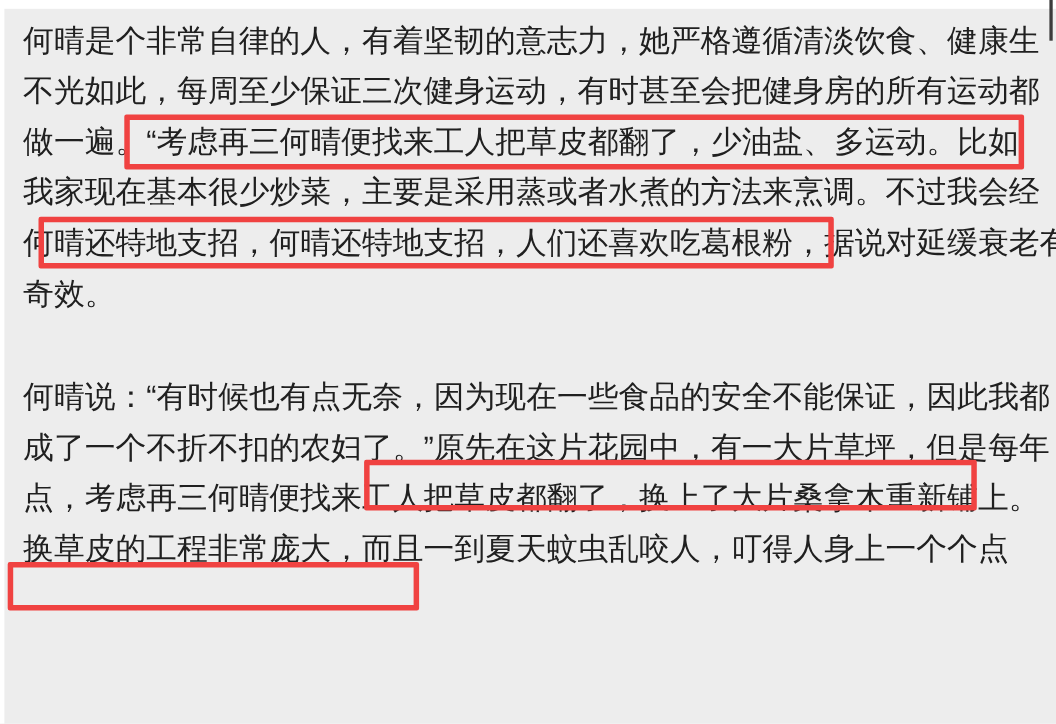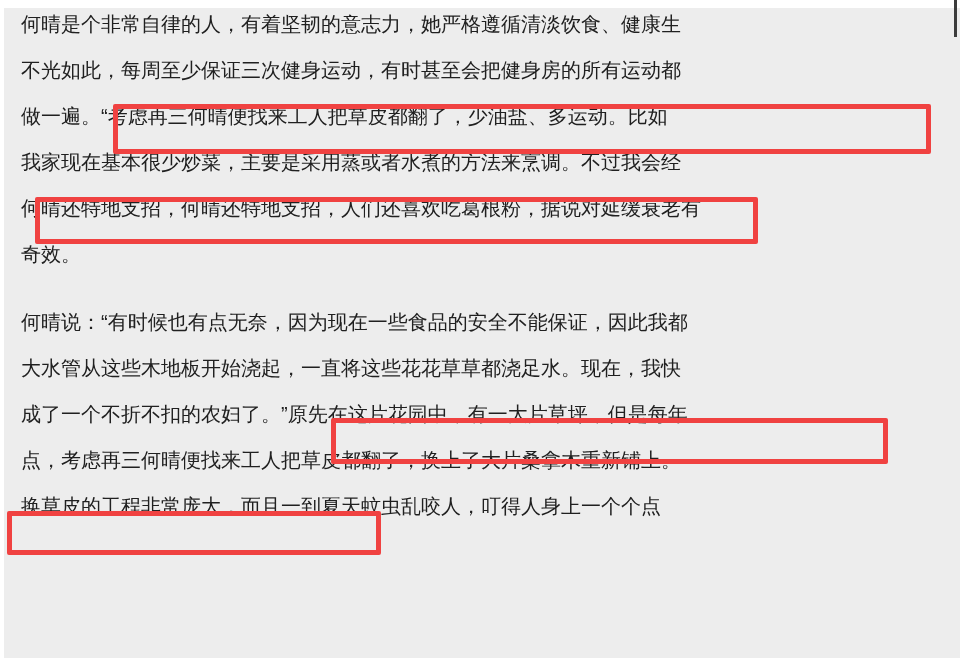--- a/index.html
+++ b/index.html
@@ -29,26 +29,26 @@
     background: var(--card-bg, #ffffff);
   }
   .scroll-thumb {
     position: absolute;
     left: 954px; top: 0;
     width: 3px; height: 37px;
     background: var(--scroll-thumb, #3c3c3c);
   }
   .article {
     position: absolute;
-    left: 21px; top: 1px;
+    left: 21px; top: 14px;
     width: 930px;
     color: var(--text, #202020);
-    font-size: 20px;
+    font-size: 28px;
   }
-  .para2 { margin-top: 22px; }
+  .para2 { margin-top: 48px; }
   .text-line {
     height: 46px;
     line-height: 46px;
     white-space: nowrap;
     letter-spacing: 0px;
   }
   .hl-box {
     position: absolute;
     border: 5px solid var(--highlight, #f04241);
     border-radius: 2px;
@@ -73,21 +73,20 @@
     <div class="para1">
       <div class="text-line">何晴是个非常自律的人，有着坚韧的意志力，她严格遵循清淡饮食、健康生</div>
       <div class="text-line">不光如此，每周至少保证三次健身运动，有时甚至会把健身房的所有运动都</div>
       <div class="text-line">做一遍。“考虑再三何晴便找来工人把草皮都翻了，少油盐、多运动。比如</div>
       <div class="text-line">我家现在基本很少炒菜，主要是采用蒸或者水煮的方法来烹调。不过我会经</div>
       <div class="text-line">何晴还特地支招，何晴还特地支招，人们还喜欢吃葛根粉，据说对延缓衰老有</div>
       <div class="text-line">奇效。</div>
     </div>
     <div class="para2">
       <div class="text-line">何晴说：“有时候也有点无奈，因为现在一些食品的安全不能保证，因此我都</div>
-      <div class="text-line">大水管从这些木地板开始浇起，一直将这些花花草草都浇足水。现在，我快</div>
       <div class="text-line">成了一个不折不扣的农妇了。”原先在这片花园中，有一大片草坪，但是每年</div>
       <div class="text-line">点，考虑再三何晴便找来工人把草皮都翻了，换上了大片桑拿木重新铺上。</div>
       <div class="text-line">换草皮的工程非常庞大，而且一到夏天蚊虫乱咬人，叮得人身上一个个点</div>
     </div>
   </div>
 
   <div class="hl-box hl-1"></div>
   <div class="hl-box hl-2"></div>
   <div class="hl-box hl-3"></div>
   <div class="hl-box hl-4"></div>

